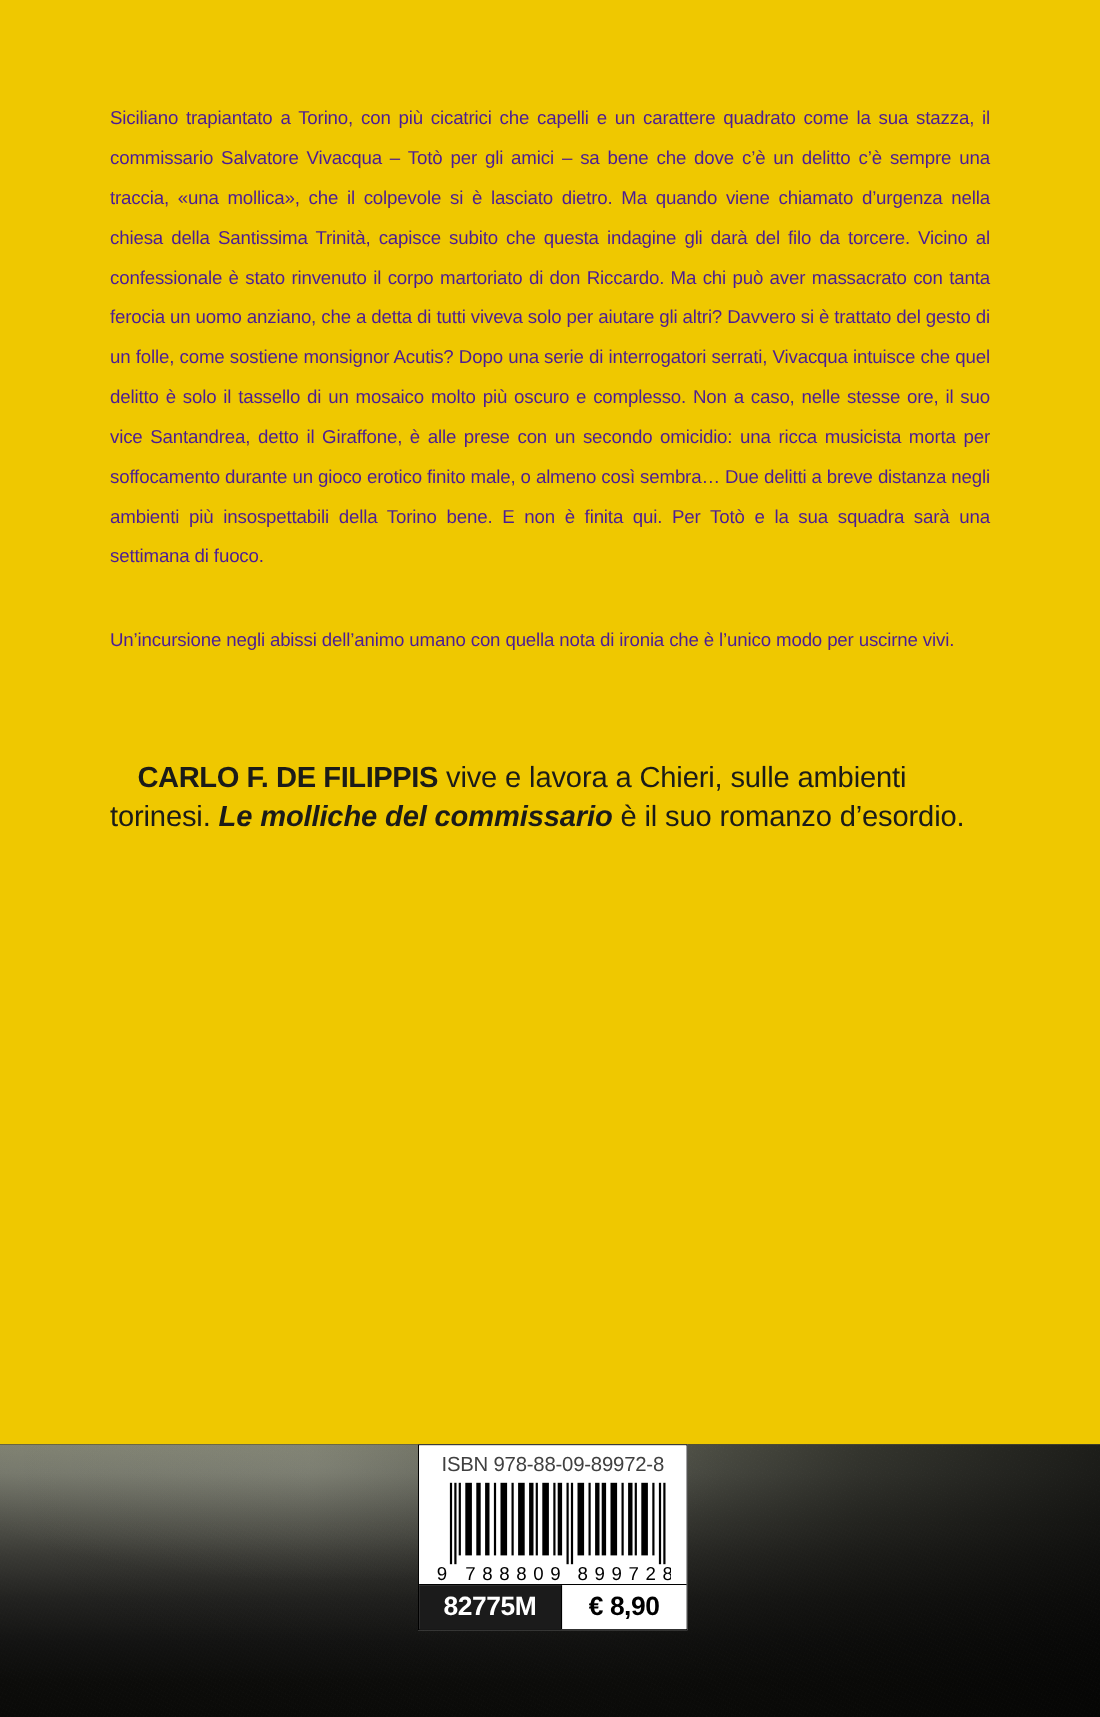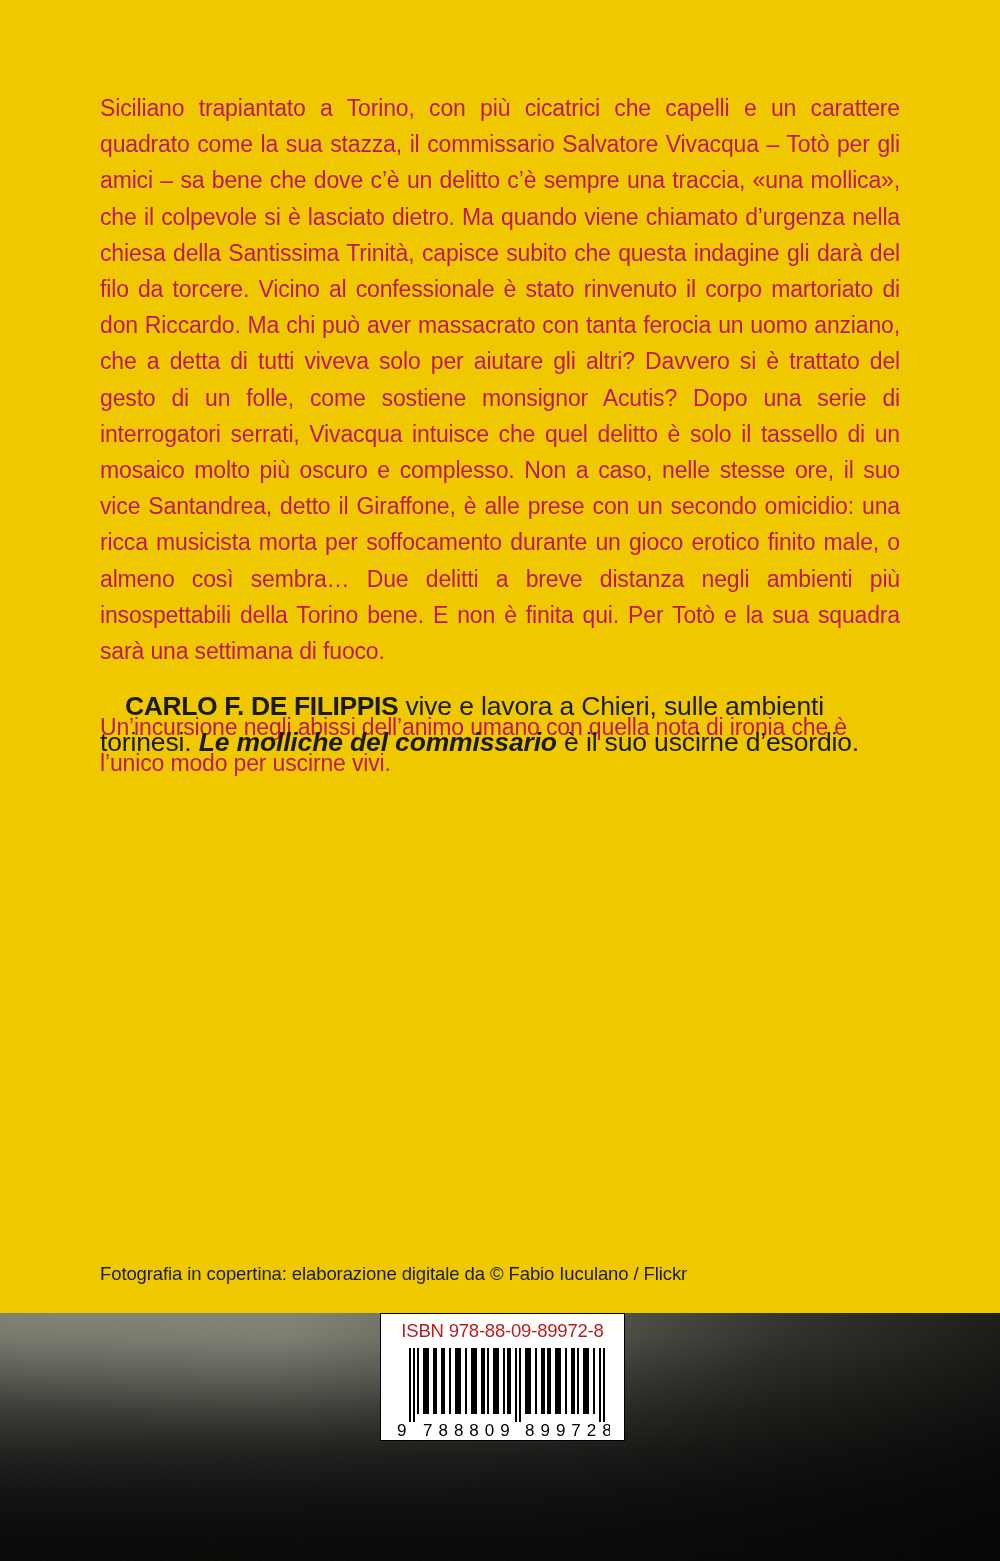--- a/index.html
+++ b/index.html
@@ -20,22 +20,22 @@
     inset: 0;
     background: #efc800;
   }
 
   
   .blurb {
     position: absolute;
     left: 100px;
     top: 90px;
     width: 800px;
-    color: #be185d;
-    font-size: 23px;
+    color: #4c1d95;
+    font-size: 17px;
     line-height: 36.2px;
     text-align: justify;
     text-justify: inter-word;
     letter-spacing: -0.15px;
     font-stretch: condensed;
   }
   .blurb p {
     margin: 0;
     text-align: justify;
   }
@@ -136,21 +136,21 @@
     z-index: 5;
   }
   .isbn-upper {
     background: #ffffff;
     padding: 6px 0 2px 0;
     text-align: center;
   }
   .isbn-text {
     font-family: "Liberation Sans", sans-serif;
     font-size: 18.5px;
-    color: #b91c1c;
+    color: #404040;
     letter-spacing: -0.2px;
     display: block;
     margin-bottom: 4px;
   }
   .barcode-wrap {
     width: 100%;
     display: flex;
     justify-content: center;
   }
   .barcode-svg {
@@ -190,23 +190,22 @@
 </head>
 <body>
 
 <div class="cover">
 
   <div class="blurb">
     <p>Siciliano trapiantato a Torino, con più cicatrici che capelli e un carattere quadrato come la sua stazza, il commissario Salvatore Vivacqua – Totò per gli amici – sa bene che dove c’è un delitto c’è sempre una traccia, «una mollica», che il colpevole si è lasciato dietro. Ma quando viene chiamato d’urgenza nella chiesa della Santissima Trinità, capisce subito che questa indagine gli darà del filo da torcere. Vicino al confessionale è stato rinvenuto il corpo martoriato di don Riccardo. Ma chi può aver massacrato con tanta ferocia un uomo anziano, che a detta di tutti viveva solo per aiutare gli altri? Davvero si è trattato del gesto di un folle, come sostiene monsignor Acutis? Dopo una serie di interrogatori serrati, Vivacqua intuisce che quel delitto è solo il tassello di un mosaico molto più oscuro e complesso. Non a caso, nelle stesse ore, il suo vice Santandrea, detto il Giraffone, è alle prese con un secondo omicidio: una ricca musicista morta per soffocamento durante un gioco erotico finito male, o almeno così sembra… Due delitti a breve distanza negli ambienti più insospettabili della Torino bene. E non è finita qui. Per Totò e la sua squadra sarà una settimana di fuoco.</p>
     <p>Un’incursione negli abissi dell’animo umano con quella nota di ironia che è l’unico modo per uscirne vivi.</p>
   </div>
 
-  <div class="bio"><span class="author-name">CARLO F. DE FILIPPIS</span><span> vive e lavora a Chieri, sulle ambienti torinesi. </span><span class="book-title">Le molliche del commissario</span><span> è il suo uscirne d’esordio.</span></div>
-
-  <div class="photo-credit">Fotografia in copertina: elaborazione digitale da © Fabio Iuculano / Flickr</div>
+  <div class="bio"><span class="author-name">CARLO F. DE FILIPPIS</span><span> vive e lavora a Chieri, sulle ambienti torinesi. </span><span class="book-title">Le molliche del commissario</span><span> è il suo romanzo d’esordio.</span></div>
+
 
   <div class="bottom-strip">
     <div class="strip-grad-v"></div>
     <div class="strip-vignette"></div>
     <div class="strip-grad-h"></div>
     <div class="strip-noise"></div>
   </div>
 
   <div class="isbn-panel">
     <div class="isbn-upper">
@@ -251,15 +250,19 @@
             <rect x="208" y="2" width="2" height="74"></rect>
           </g>
           <g font-family="Liberation Sans, sans-serif" font-size="17" fill="#000000">
             <text x="2" y="90">9</text>
             <text x="28" y="90" letter-spacing="6">788809</text>
             <text x="130" y="90" letter-spacing="6">899728</text>
           </g>
         </svg>
       </div>
     </div>
+    <div class="isbn-lower">
+      <div class="code-cell">82775M</div>
+      <div class="price-cell">€ 8,90</div>
+    </div>
   </div>
 
 </div>
 
 </body></html>

